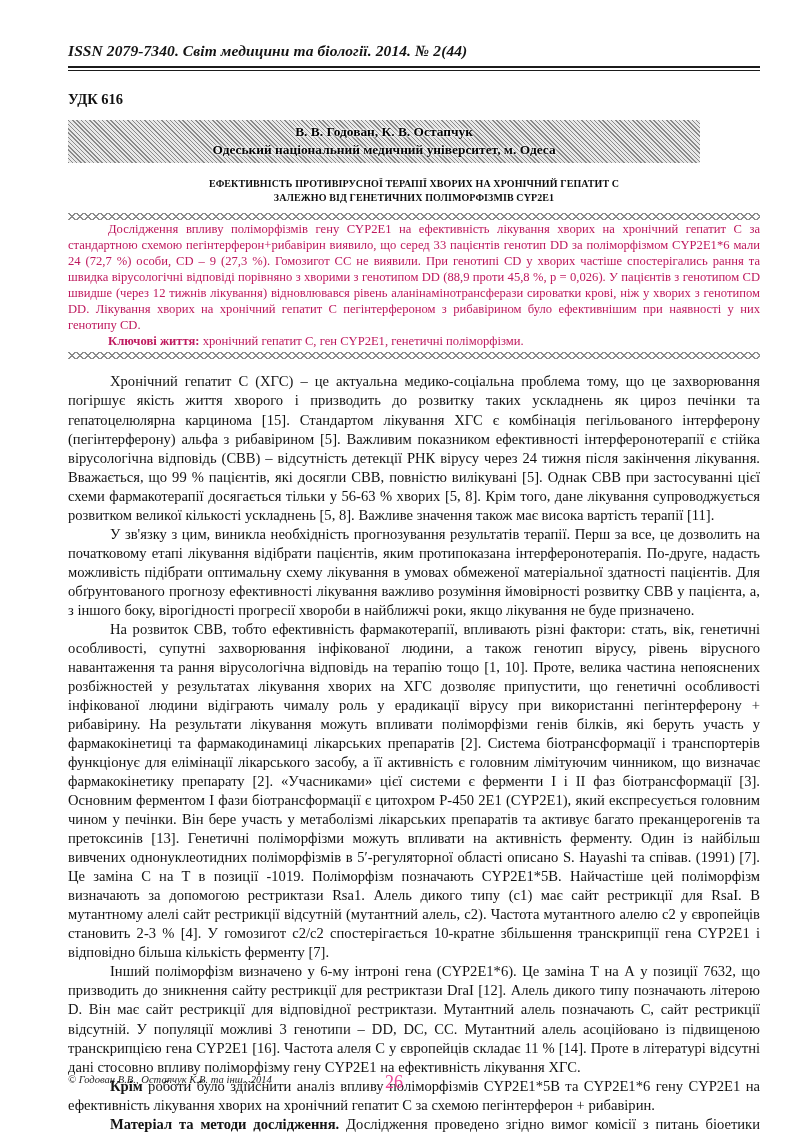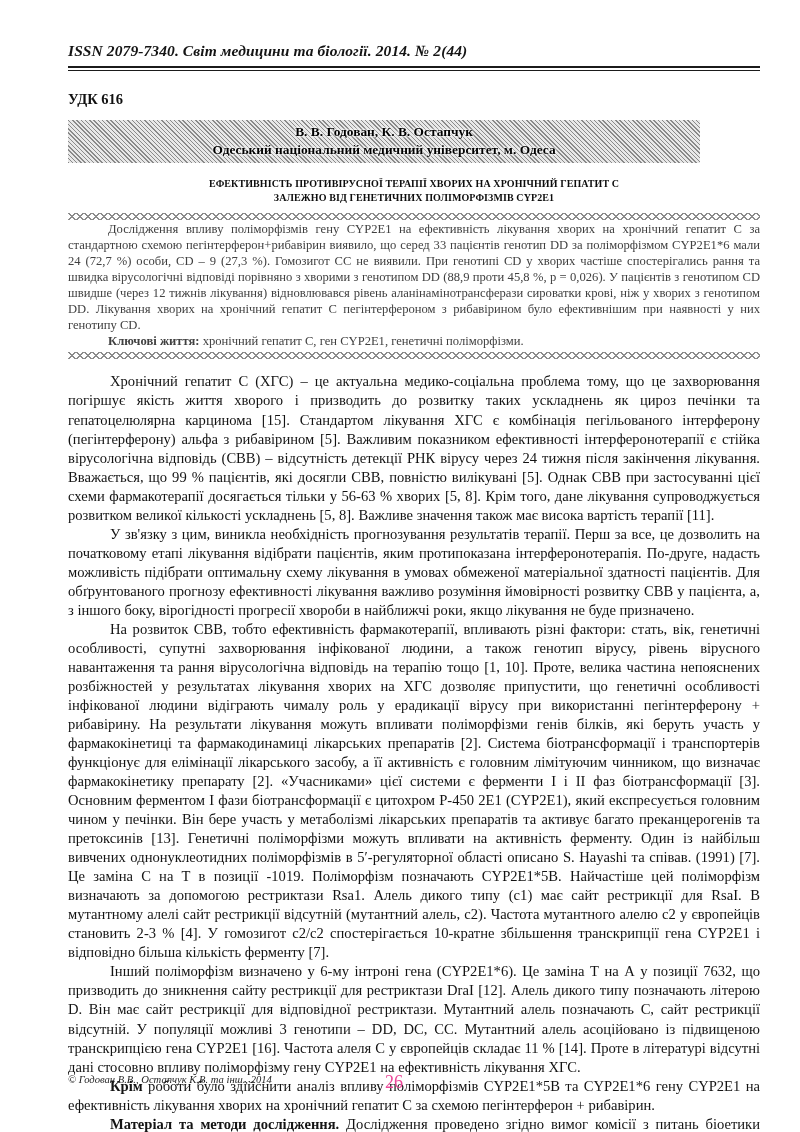--- a/index.html
+++ b/index.html
@@ -100,21 +100,21 @@
   }
   .zigzag.bottom { margin: 3px 0 0 0; }
 
   
   .abstract {
     width: 692px;
     font-size: 12.6px;
     line-height: 1.265;
     text-align: justify;
     text-justify: inter-word;
-    color: #404040;
+    color: #be185d;
     hyphens: none;
   }
   .abstract p { margin: 0; text-indent: 40px; }
   .keywords { margin: 0; text-indent: 40px; }
   .keywords b { font-weight: bold; }
 
   
   .body-text {
     width: 692px;
     margin-top: 13px;

